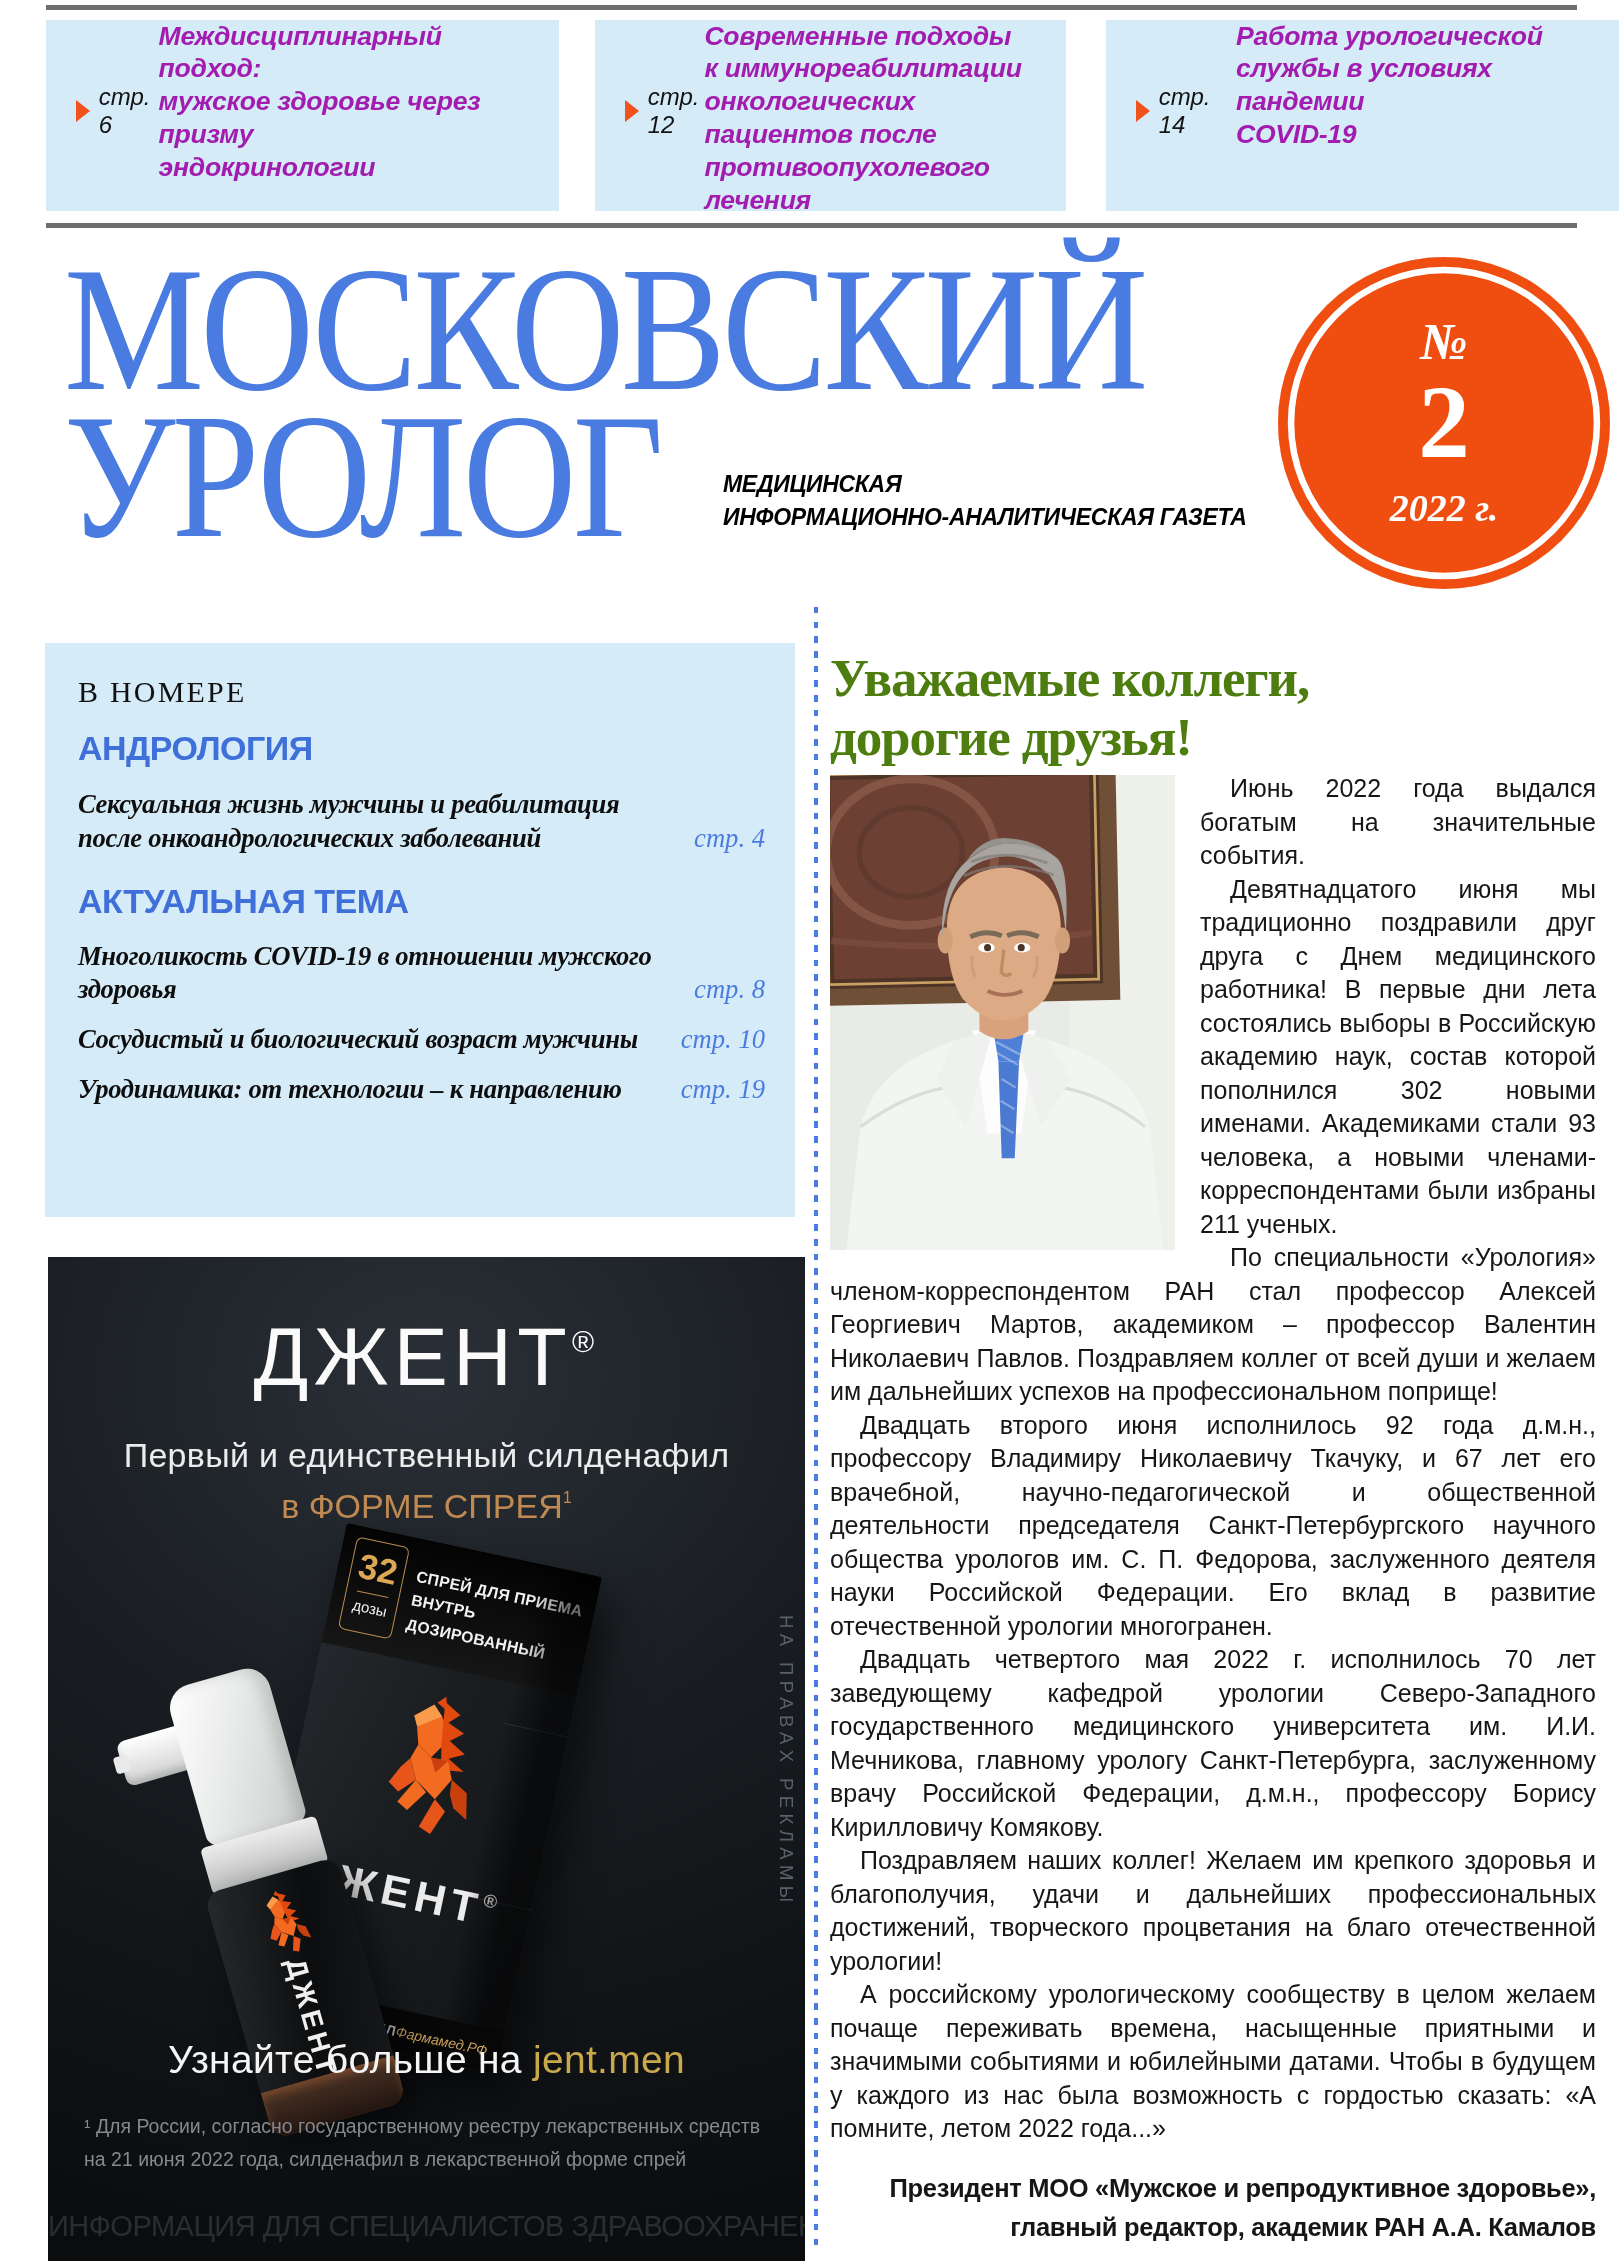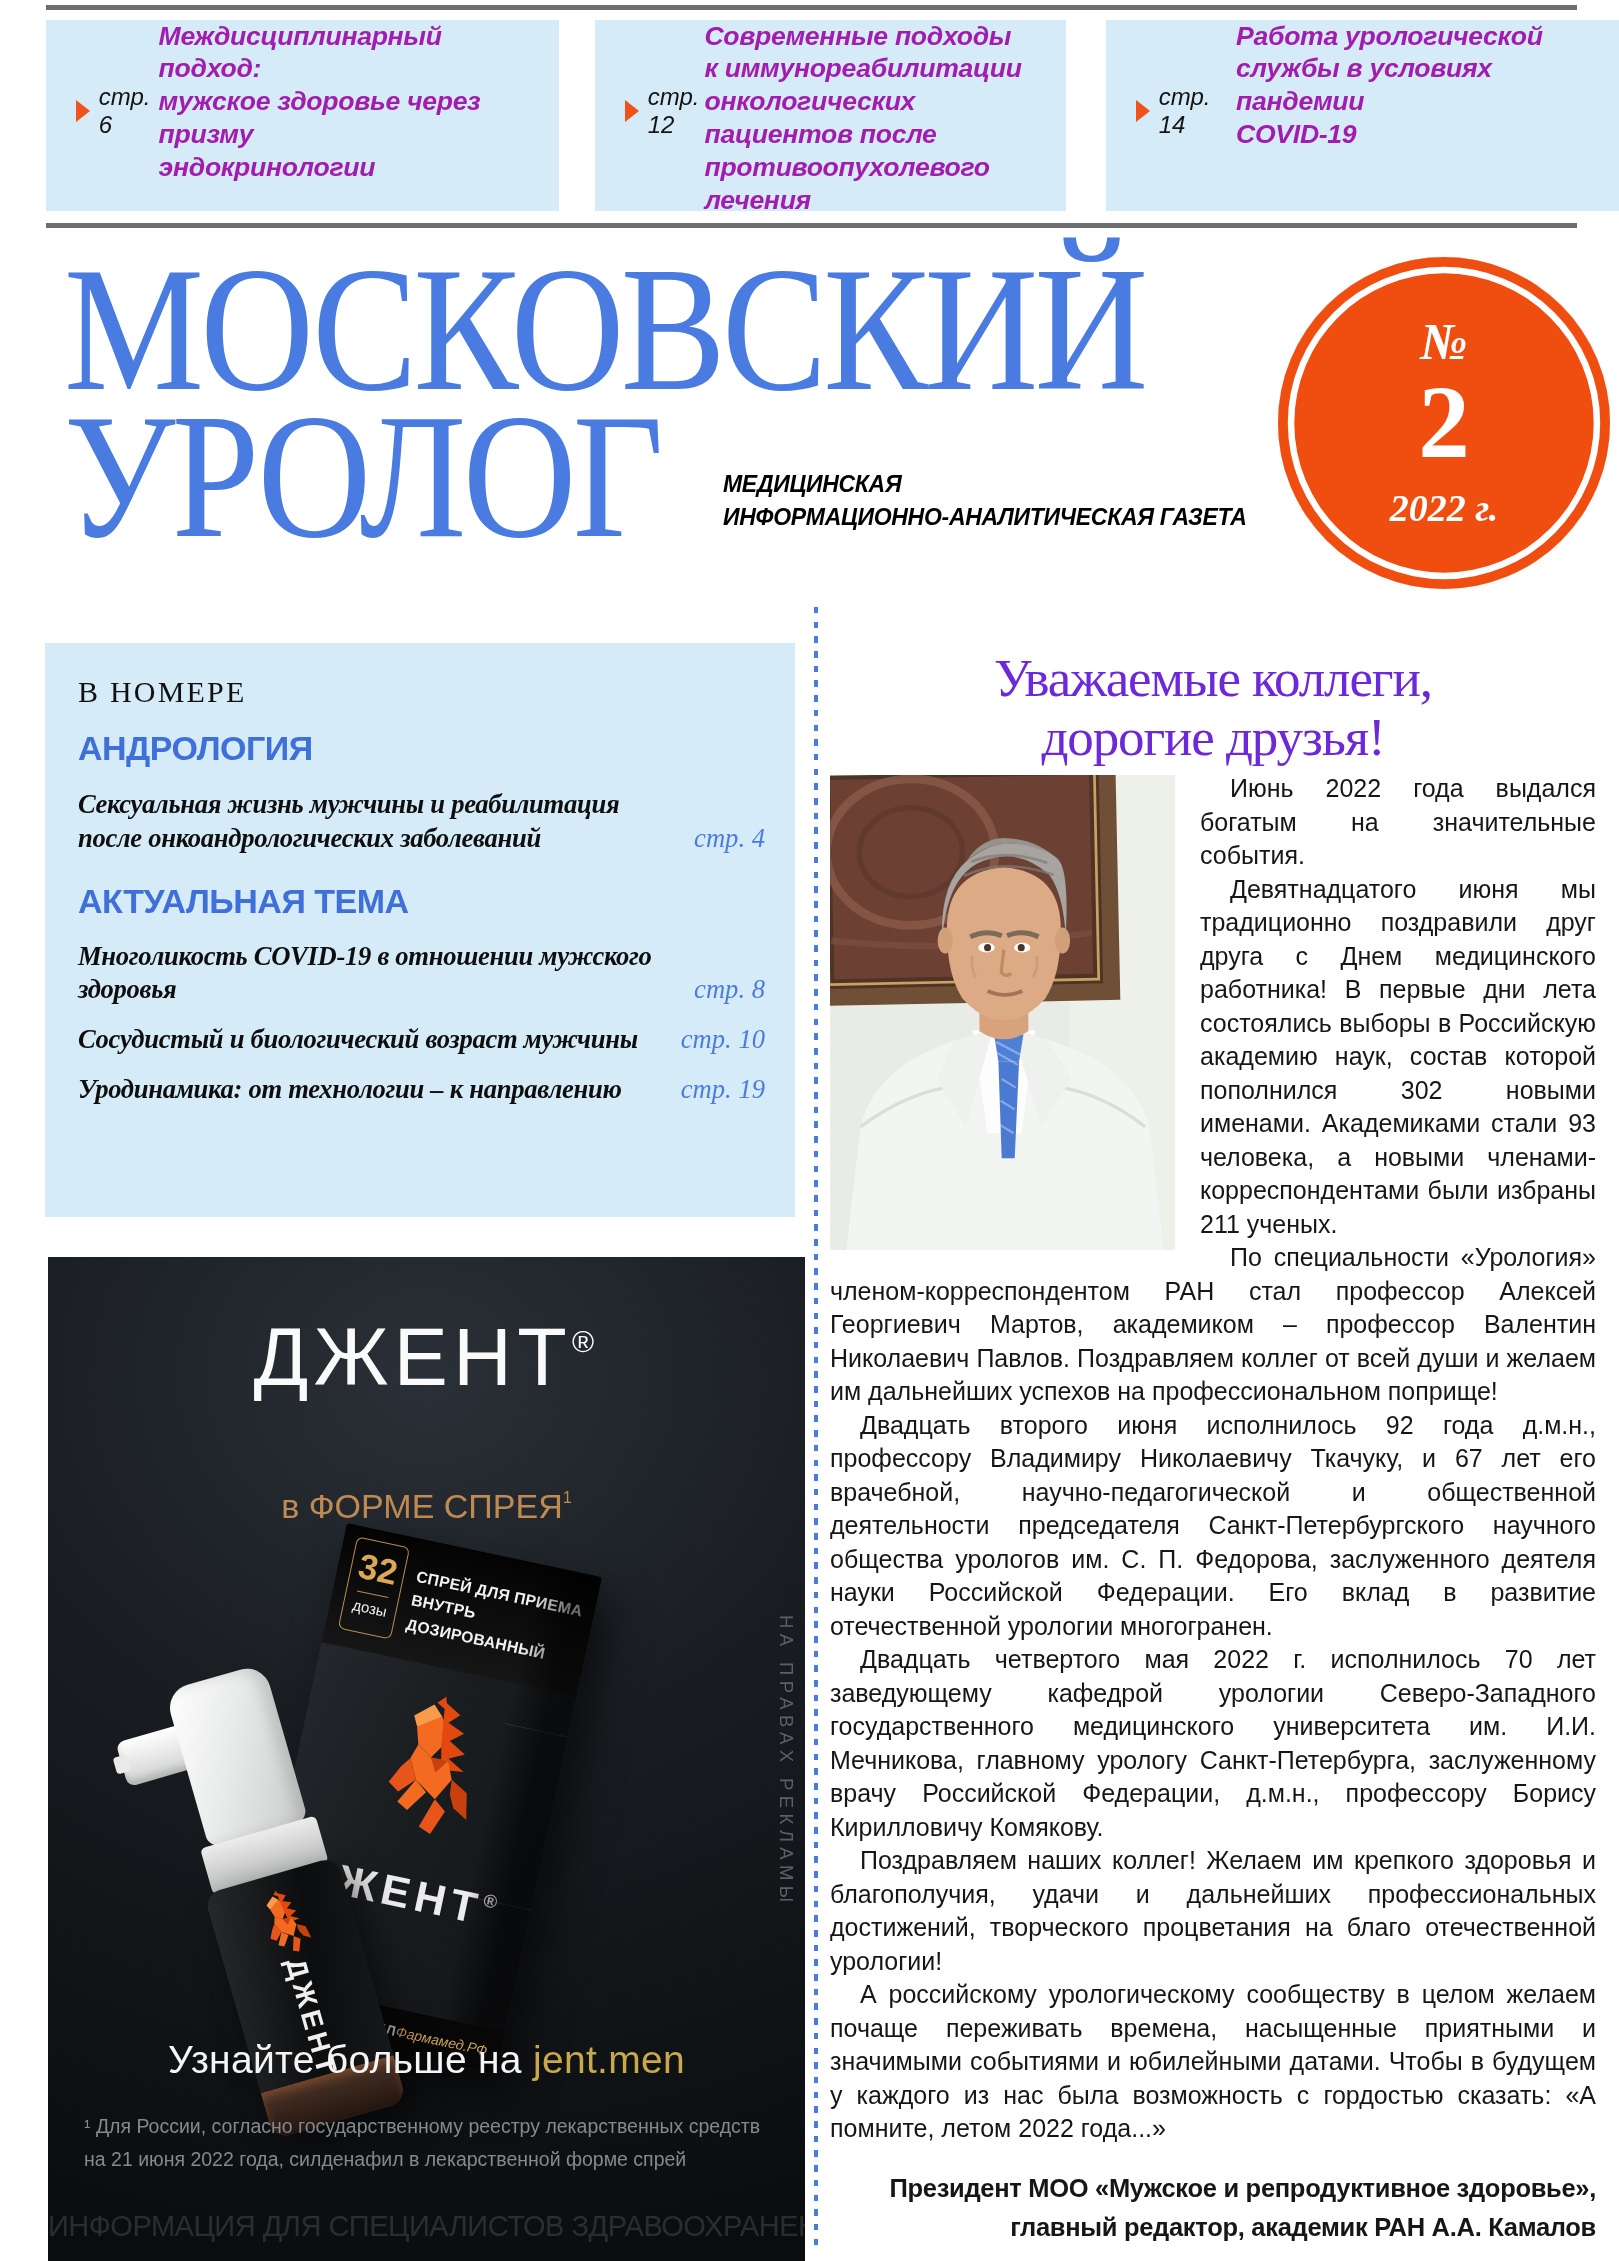--- a/index.html
+++ b/index.html
@@ -99,22 +99,22 @@
   .liquid{position:absolute;bottom:0;left:0;right:0;height:48px;
           background:linear-gradient(180deg,#4a3326,#221510);box-shadow:inset 0 5.4px 9.8px rgba(255,140,60,.25);}
   .side-note{position:absolute;right:7.6px;top:358px;height:347px;color:#59616a;font-size:18.5px;
              letter-spacing:5.4px;writing-mode:vertical-rl;text-orientation:sideways;}
   .ad-cta{position:absolute;top:781px;width:100%;text-align:center;color:#f5f5f5;font-size:39px;letter-spacing:0.3px;}
   .ad-cta .gold{color:#c9a84c;}
   .ad-footnote{position:absolute;top:853px;left:36px;width:700px;color:#84898e;font-size:19.5px;line-height:1.7;}
   .ad-watermark{position:absolute;bottom:19.5px;width:100%;text-align:center;white-space:nowrap;
                 font-size:29px;letter-spacing:-0.5px;color:rgba(205,215,225,0.16);}
   
-  .letter-headline{position:absolute;left:830px;top:649px;width:766px;text-align:center;
-                   font-family:"Liberation Serif",serif;font-weight:normal;color:#6d28d9;
+  .letter-headline{position:absolute;left:830px;top:649px;width:766px;text-align:left;
+                   font-family:"Liberation Serif",serif;font-weight:bold;color:#4d7c0f;
                    font-size:53px;line-height:1.12;letter-spacing:-1.1px;}
   .letter-body{position:absolute;left:830px;top:772px;width:766px;font-size:25px;line-height:1.34;
                text-align:justify;color:#161616;}
   .letter-body p{margin:0;text-indent:30px;}
   .portrait{float:left;width:345px;height:475px;margin:3.3px 25px 12px 0;}
   .signature{margin-top:23px;text-align:right;font-weight:bold;font-size:25.5px;line-height:1.55;letter-spacing:-0.3px;}
 </style>
 </head>
 <body>
 
@@ -199,20 +199,21 @@
   <div class="toc-item mt30">
     <div class="toc-item-title">Уродинамика: от технологии – к направлению</div>
     <div class="toc-item-page">стр. 19</div>
   </div>
 </div>
 
 <div class="ad">
   <div class="ad-brand">
     <span>ДЖЕНТ</span><sup>®</sup>
   </div>
+  <div class="ad-tag1">Первый и единственный силденафил</div>
   <div class="ad-tag2">
     <span>в ФОРМЕ СПРЕЯ</span><sup>1</sup>
   </div>
 
   <div class="product">
 
     <div class="pack">
       <div class="pack-band">
         <div class="doses-badge">
           <div class="doses-num">32</div>

